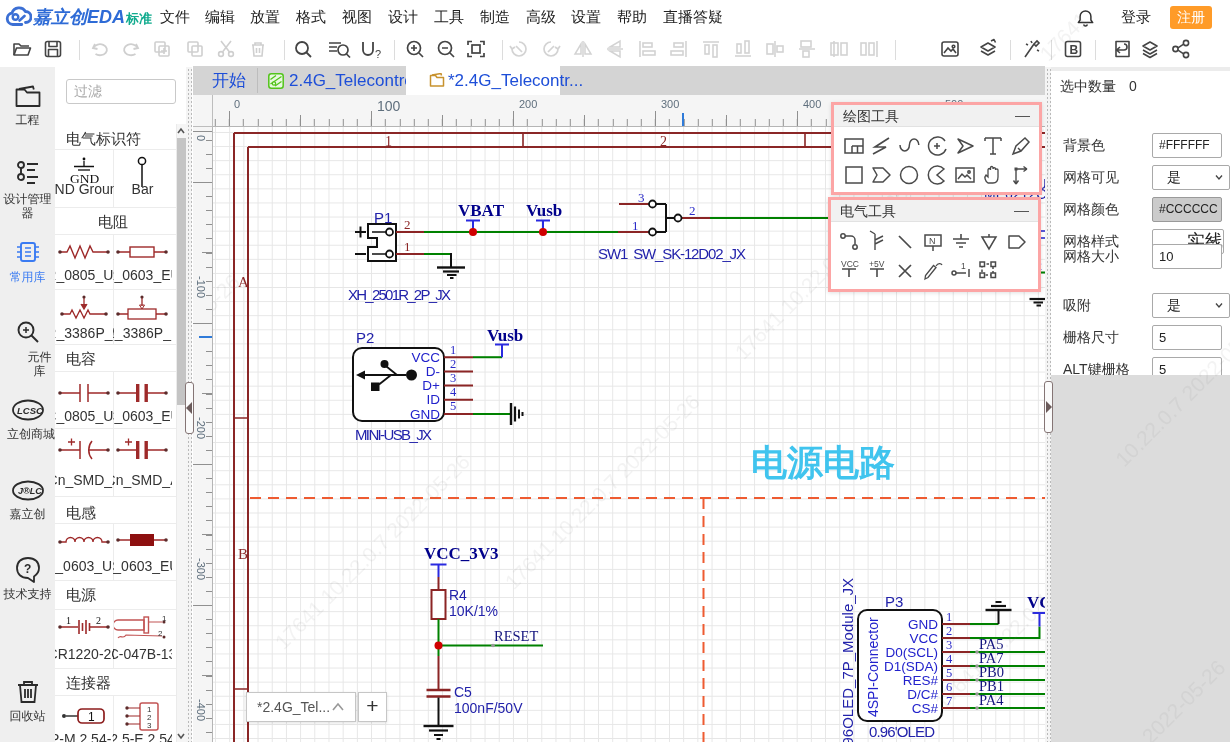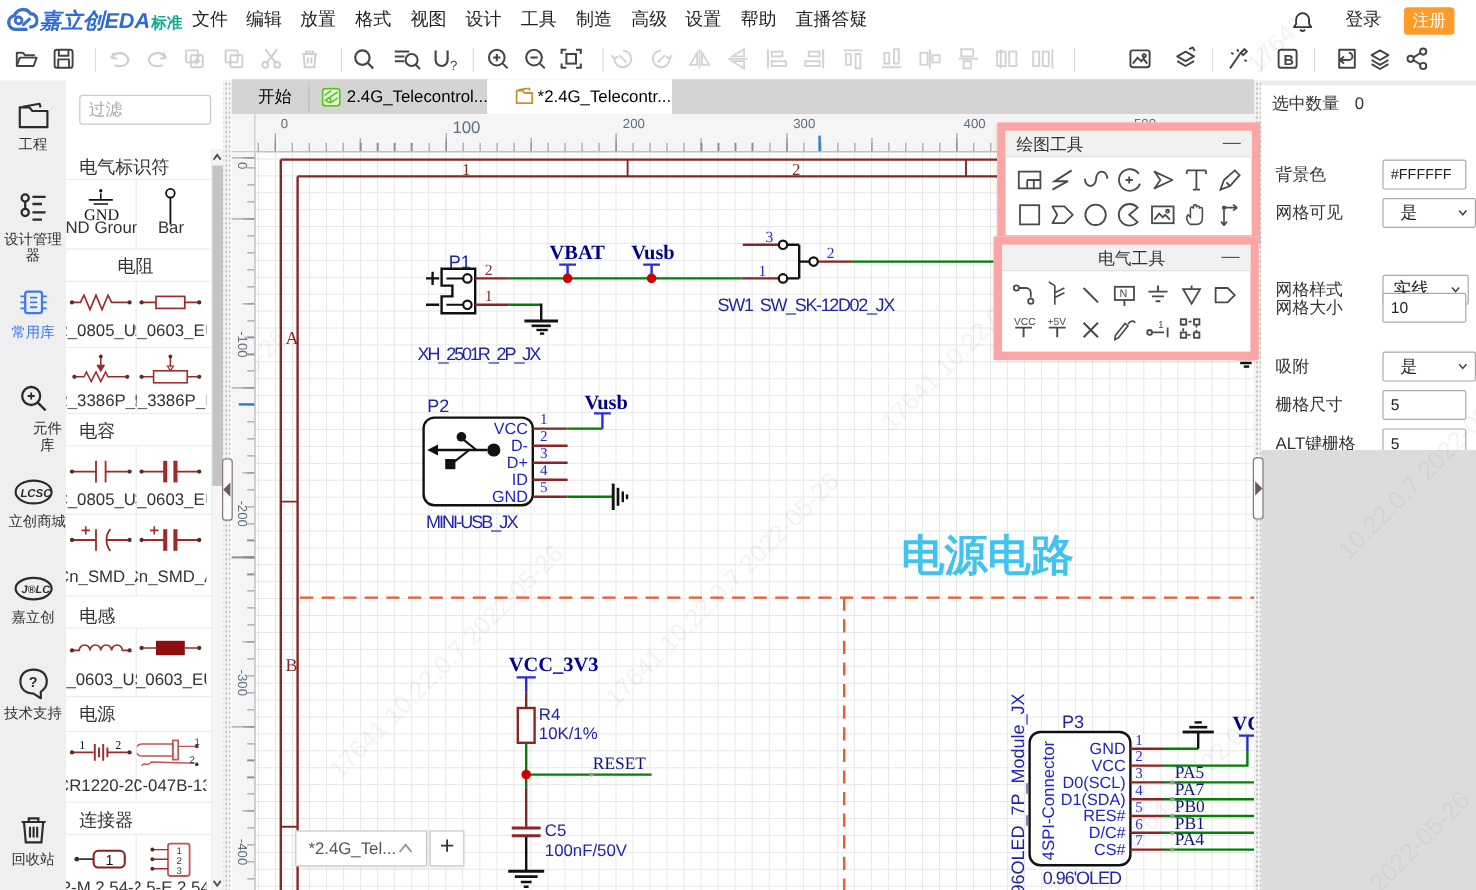--- a/index.html
+++ b/index.html
@@ -22,27 +22,27 @@
   #libpanel{position:absolute;left:55px;top:63px;width:131px;height:679px;background:#fff;overflow:hidden;z-index:10;}
   .sectitle{position:absolute;left:11px;font-size:15px;color:#333;}
   .cellname{position:absolute;width:59px;overflow:hidden;font-size:14px;color:#333;white-space:nowrap;display:flex;justify-content:center;}
   .cline{position:absolute;background:#ececec;}
   
   .splitter{position:absolute;top:67px;height:675px;width:6px;z-index:10;background:#f4f4f4;
      background-image:radial-gradient(circle,#b9b9b9 0.8px,transparent 1px);background-size:3px 4px;background-position:1px 1px;}
   .sphandle{position:absolute;width:7px;height:50px;z-index:11;background:#fbfbfb;border:1px solid #857575;border-radius:3px;}
   
   #tabbar{position:absolute;left:193px;top:66px;width:852px;height:29px;background:#d4d4d4;z-index:10;}
-  .tab{position:absolute;top:0;height:29px;font-size:14px;color:#000000;}
+  .tab{position:absolute;top:0;height:29px;font-size:17px;color:#1d4ed8;}
   #corner{position:absolute;left:193px;top:95px;width:20px;height:32px;background:#f5f5f5;border-right:1px solid #bdbdbd;border-bottom:1px solid #bdbdbd;box-sizing:border-box;}
   #viewport{position:absolute;left:213px;top:127px;width:832px;height:615px;background:#fff;
     background-image:linear-gradient(#e6e6e6 1px,transparent 1px),linear-gradient(90deg,#e6e6e6 1px,transparent 1px);
     background-size:14.2px 14.1px;background-position:2px 5px;}
   
-  .fpanel{position:absolute;background:#fff;z-index:20;border:7px solid #fca5a5;box-shadow:0 1px 4px rgba(0,0,0,.12);}
+  .fpanel{position:absolute;background:#fff;z-index:20;border:3px solid #fca5a5;box-shadow:0 1px 4px rgba(0,0,0,.12);}
   .fptitle{height:21px;line-height:22px;font-size:14px;color:#333;padding-left:9px;border-bottom:1px solid #e2e2e2;background:#f1f1f1;}
   .fpmin{position:absolute;right:9px;top:-1px;color:#555;font-size:15px;}
   
   #rightpanel{position:absolute;left:1051px;top:67px;width:179px;height:675px;background:#fff;z-index:10;}
   .rp-row{position:absolute;left:0;width:179px;height:25px;}
   .rp-label{position:absolute;left:12px;font-size:14px;color:#333;line-height:25px;}
   .rp-ctl{position:absolute;left:101px;width:62px;height:23px;border:1px solid #a9a9a9;border-radius:2px;background:#fff;
      font-size:12px;color:#222;line-height:23px;padding-left:6px;}
   .chev{position:absolute;right:6px;top:7px;width:8px;height:8px;}
   .wm{position:absolute;font-size:21px;color:rgba(120,120,120,0.085);white-space:nowrap;transform:rotate(-45deg);z-index:5;pointer-events:none;}
@@ -851,21 +851,21 @@
             <path d="M-5 8 c-3-2 -4-6 -2-8 l2 2 v-7 c0-2 2.5-2 2.5 0 v-2 c0-2 2.5-2 2.5 0 v1 c0-1.7 2.5-1.7 2.5 0 v1 c0-1.5 2.5-1.5 2.5 0 v7 c0 4 -2 6 -5 6 z" stroke-width="1.3"></path>
           </g>
         <g transform="translate(187,44)">
             <path d="M-5 9 V-6 H6 M6 -6 l-3.5 -2.5 M6 -6 l-3.5 2.5 M-5 9 l-2.5 -3.5 M-5 9 l2.5 -3.5" stroke-width="1.4"></path>
             <rect x="-6.5" y="-7.5" width="3" height="3" fill="#4a4a4a" stroke="none"></rect>
           </g>
       </g>
     </svg>
   </div>
 
-  <div class="fpanel" style="left:828px;top:197px;width:207px;height:89px;text-align:center;">
+  <div class="fpanel" style="left:828px;top:197px;width:207px;height:89px;">
     <div class="fptitle">电气工具<span class="fpmin">—</span></div>
     <svg class="abs" style="left:0;top:26px;" width="207" height="62" viewBox="0 0 207 62">
       <g fill="none" stroke="#4a4a4a" stroke-width="1.5">
         <g transform="translate(18,16)">
             <circle cx="-6" cy="-6" r="2.2"></circle>
             <path d="M-4 -6 h6 a4 4 0 0 1 4 4 v4"></path>
             <circle cx="6" cy="5" r="2.2"></circle>
           </g>
         <g transform="translate(46,16)">
             <path d="M-2 -8 v16 M-2 -2 l8-4 M-2 2 l8-4 M-2 -8 l-5 -3" stroke-width="1.4"></path>
@@ -929,23 +929,27 @@
   <div class="rp-row" style="top:66px;">
       <div class="rp-label">背景色</div>
       <div class="rp-ctl">#FFFFFF</div>
     </div>
   <div class="rp-row" style="top:98px;">
       <div class="rp-label">网格可见</div>
       <div class="rp-ctl" style="font-size:14px;padding-left:14px;">是<svg class="chev" viewBox="0 0 8 8">
           <path d="M1 2.5 L4 6 L7 2.5" fill="none" stroke="#444" stroke-width="1.3"></path>
         </svg></div>
     </div>
+  <div class="rp-row" style="top:130px;">
+      <div class="rp-label">网格颜色</div>
+      <div class="rp-ctl" style="background:#cbcbcb;border-color:#9a9a9a;">#CCCCCC</div>
+    </div>
   <div class="rp-row" style="top:162px;">
       <div class="rp-label">网格样式</div>
-      <div class="rp-ctl" style="font-size:15px;padding-left:8px;">实线<svg class="chev" viewBox="0 0 8 8">
+      <div class="rp-ctl" style="font-size:18px;padding-left:8px;text-align:right;">实线<svg class="chev" viewBox="0 0 8 8">
           <path d="M1 2.5 L4 6 L7 2.5" fill="none" stroke="#444" stroke-width="1.3"></path>
         </svg></div>
     </div>
   <div class="rp-row" style="top:177px;">
       <div class="rp-label">网格大小</div>
       <div class="rp-ctl" style="font-size:13px;">10</div>
     </div>
   <div class="rp-row" style="top:226px;">
       <div class="rp-label">吸附</div>
       <div class="rp-ctl" style="font-size:14px;padding-left:14px;">是<svg class="chev" viewBox="0 0 8 8">

